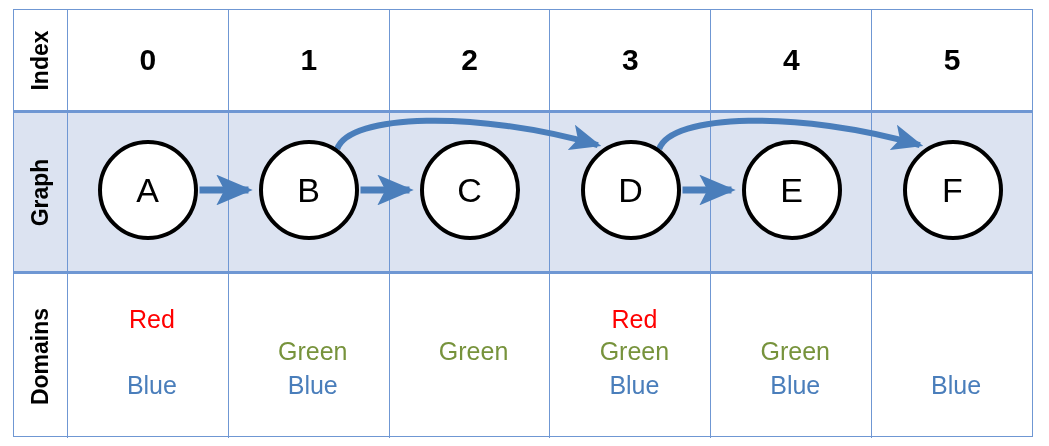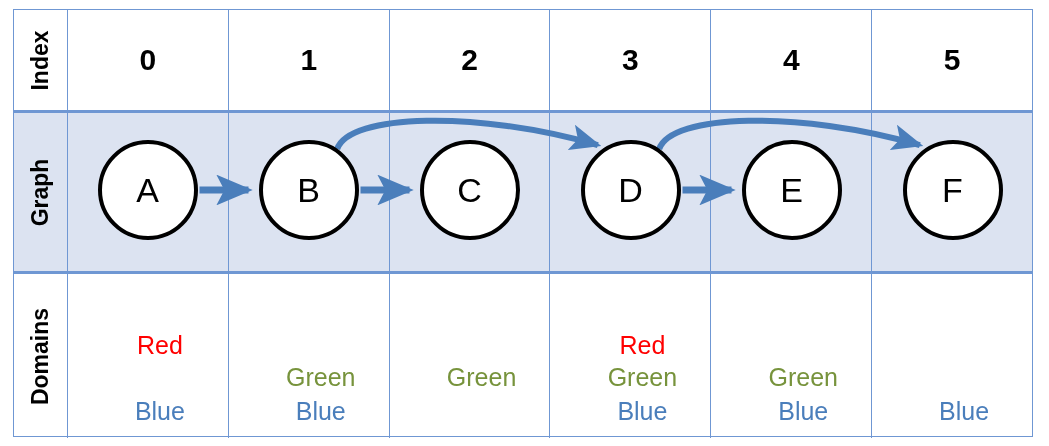--- a/index.html
+++ b/index.html
@@ -99,26 +99,25 @@
   
   .domain-stack {
     position: absolute;
     left: 0;
     top: 0;
     width: 100%;
     height: 100%;
   }
   .dom {
     position: absolute;
-    left: 12px;
+    left: 4px;
     width: 100%;
     text-align: center;
     font-size: 25px;
     line-height: 25px;
-    margin-top: 26px;
   }
   .dom.slot-red   { top: 33px; }
   .dom.slot-green { top: 65px; }
   .dom.slot-blue  { top: 99px; }
 
   
   #graph-layer {
     position: absolute;
     left: 0;
     top: 0;

